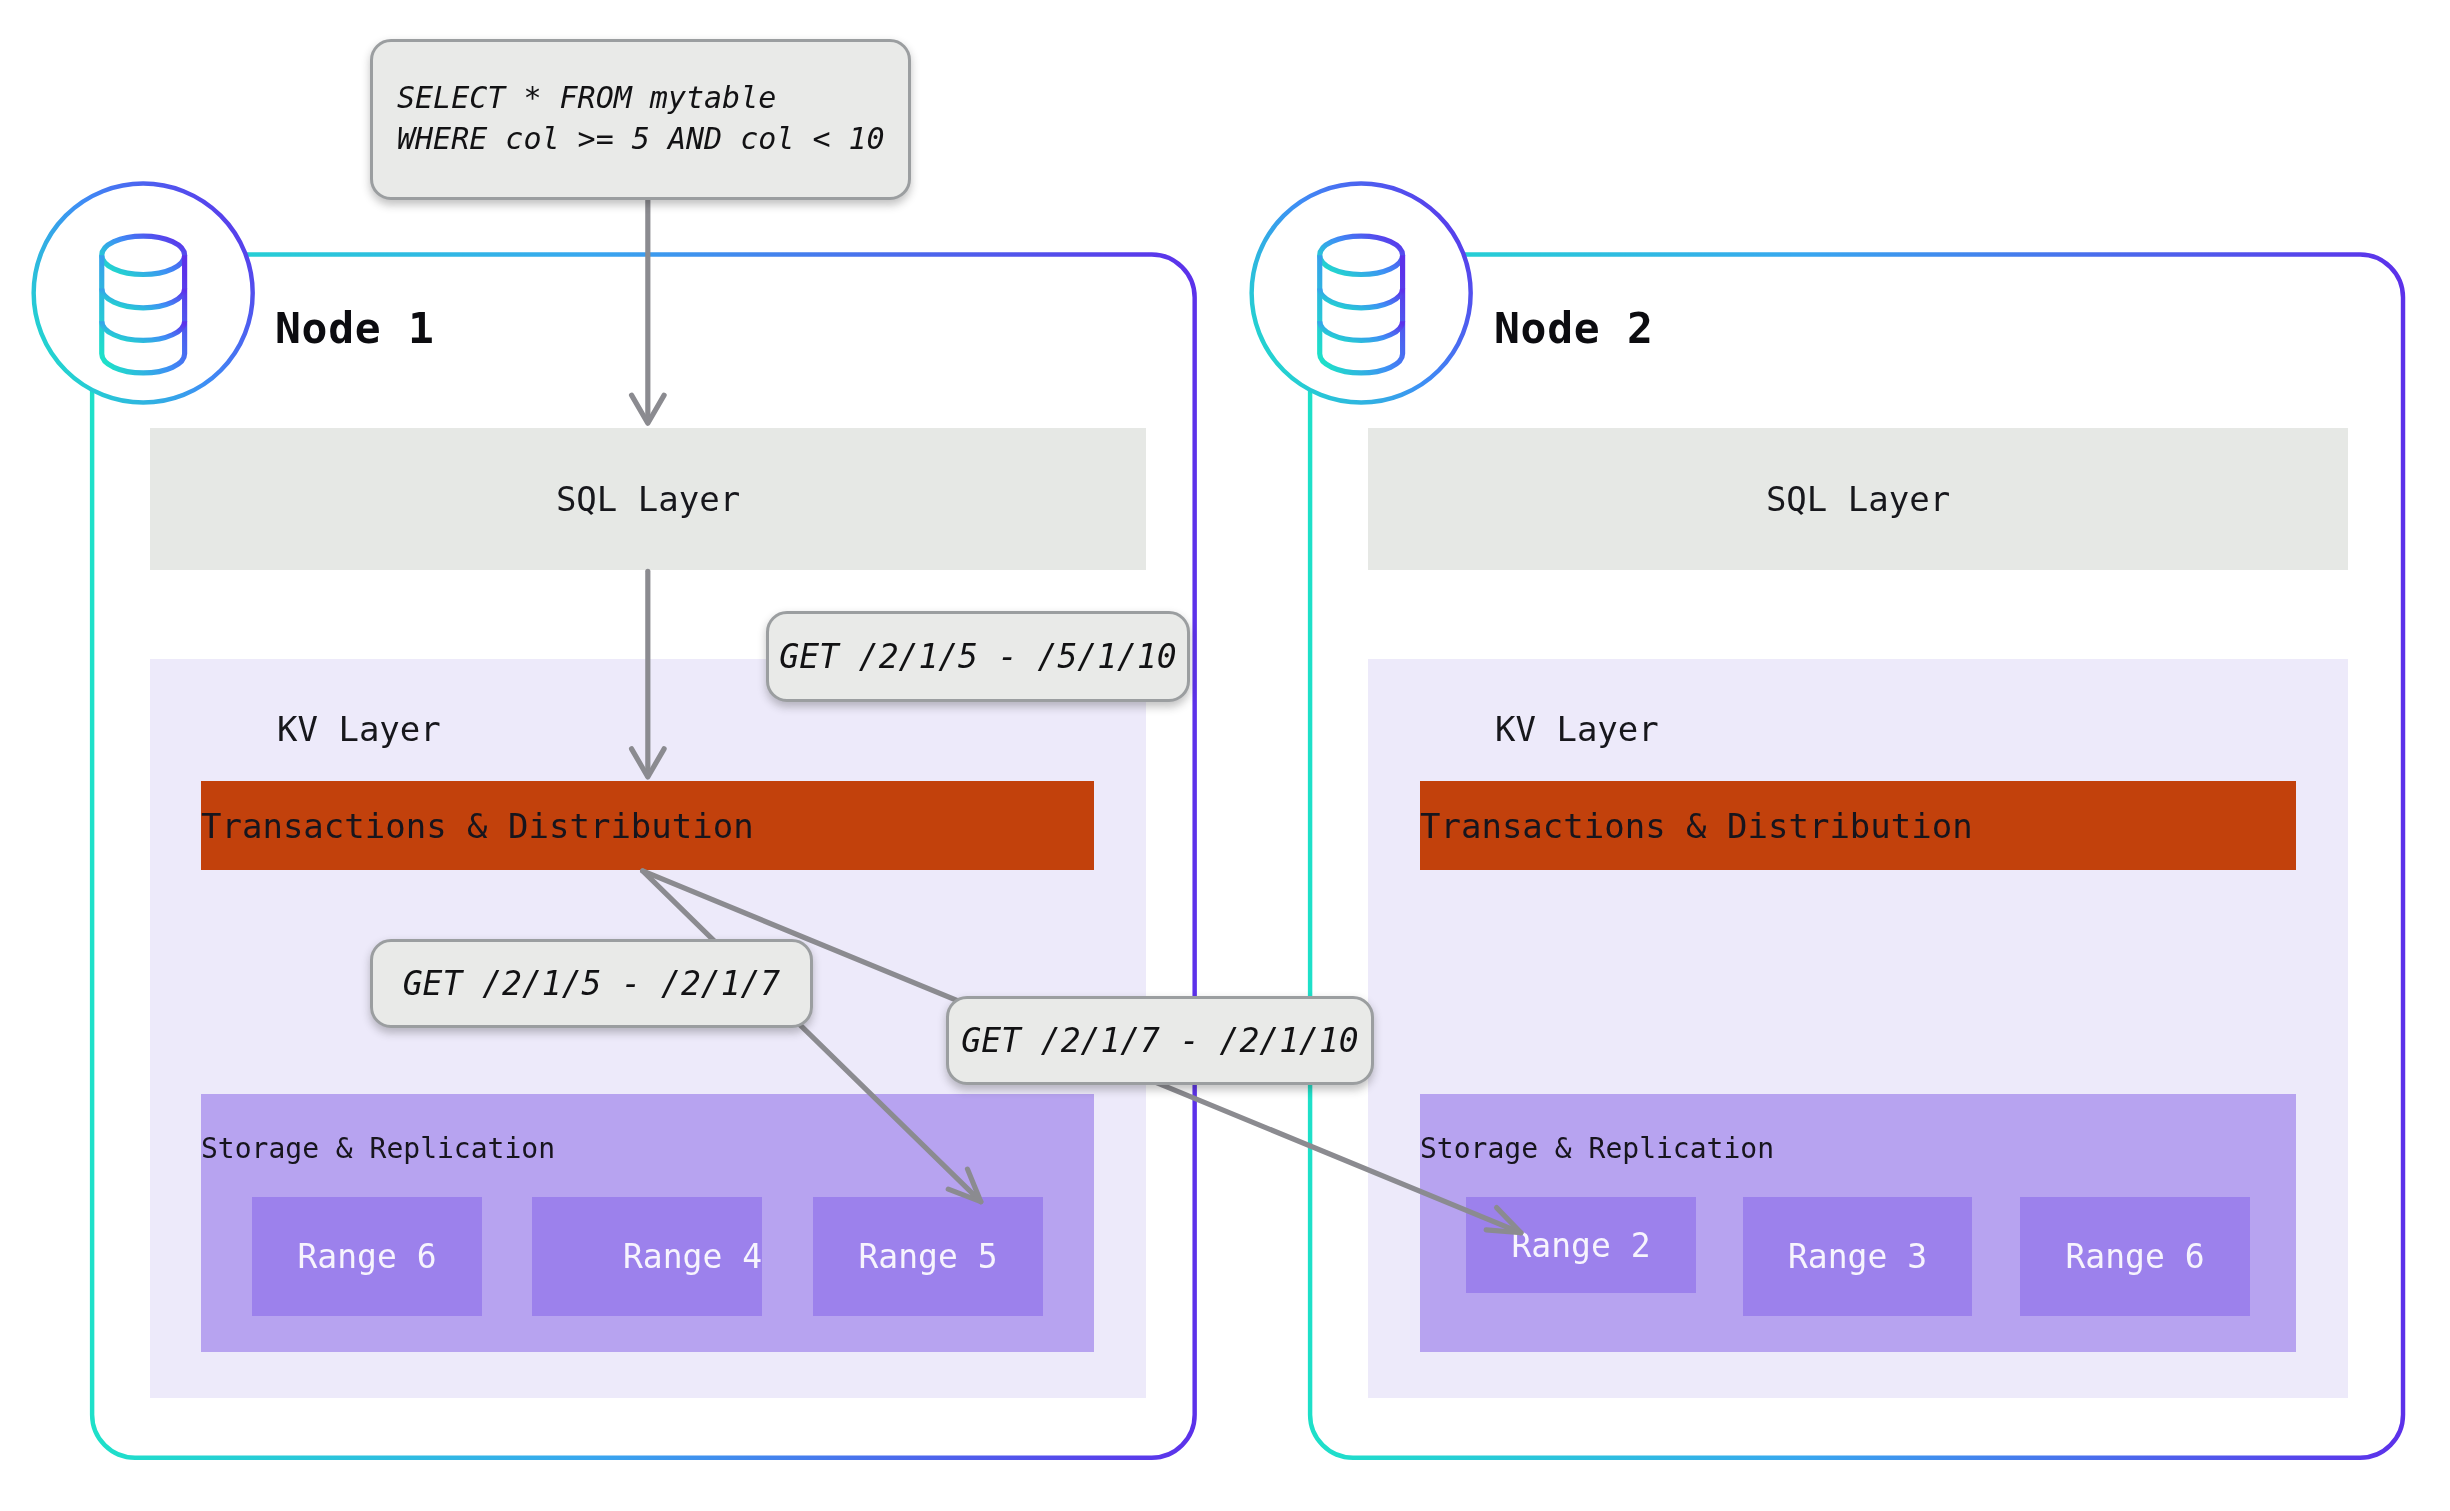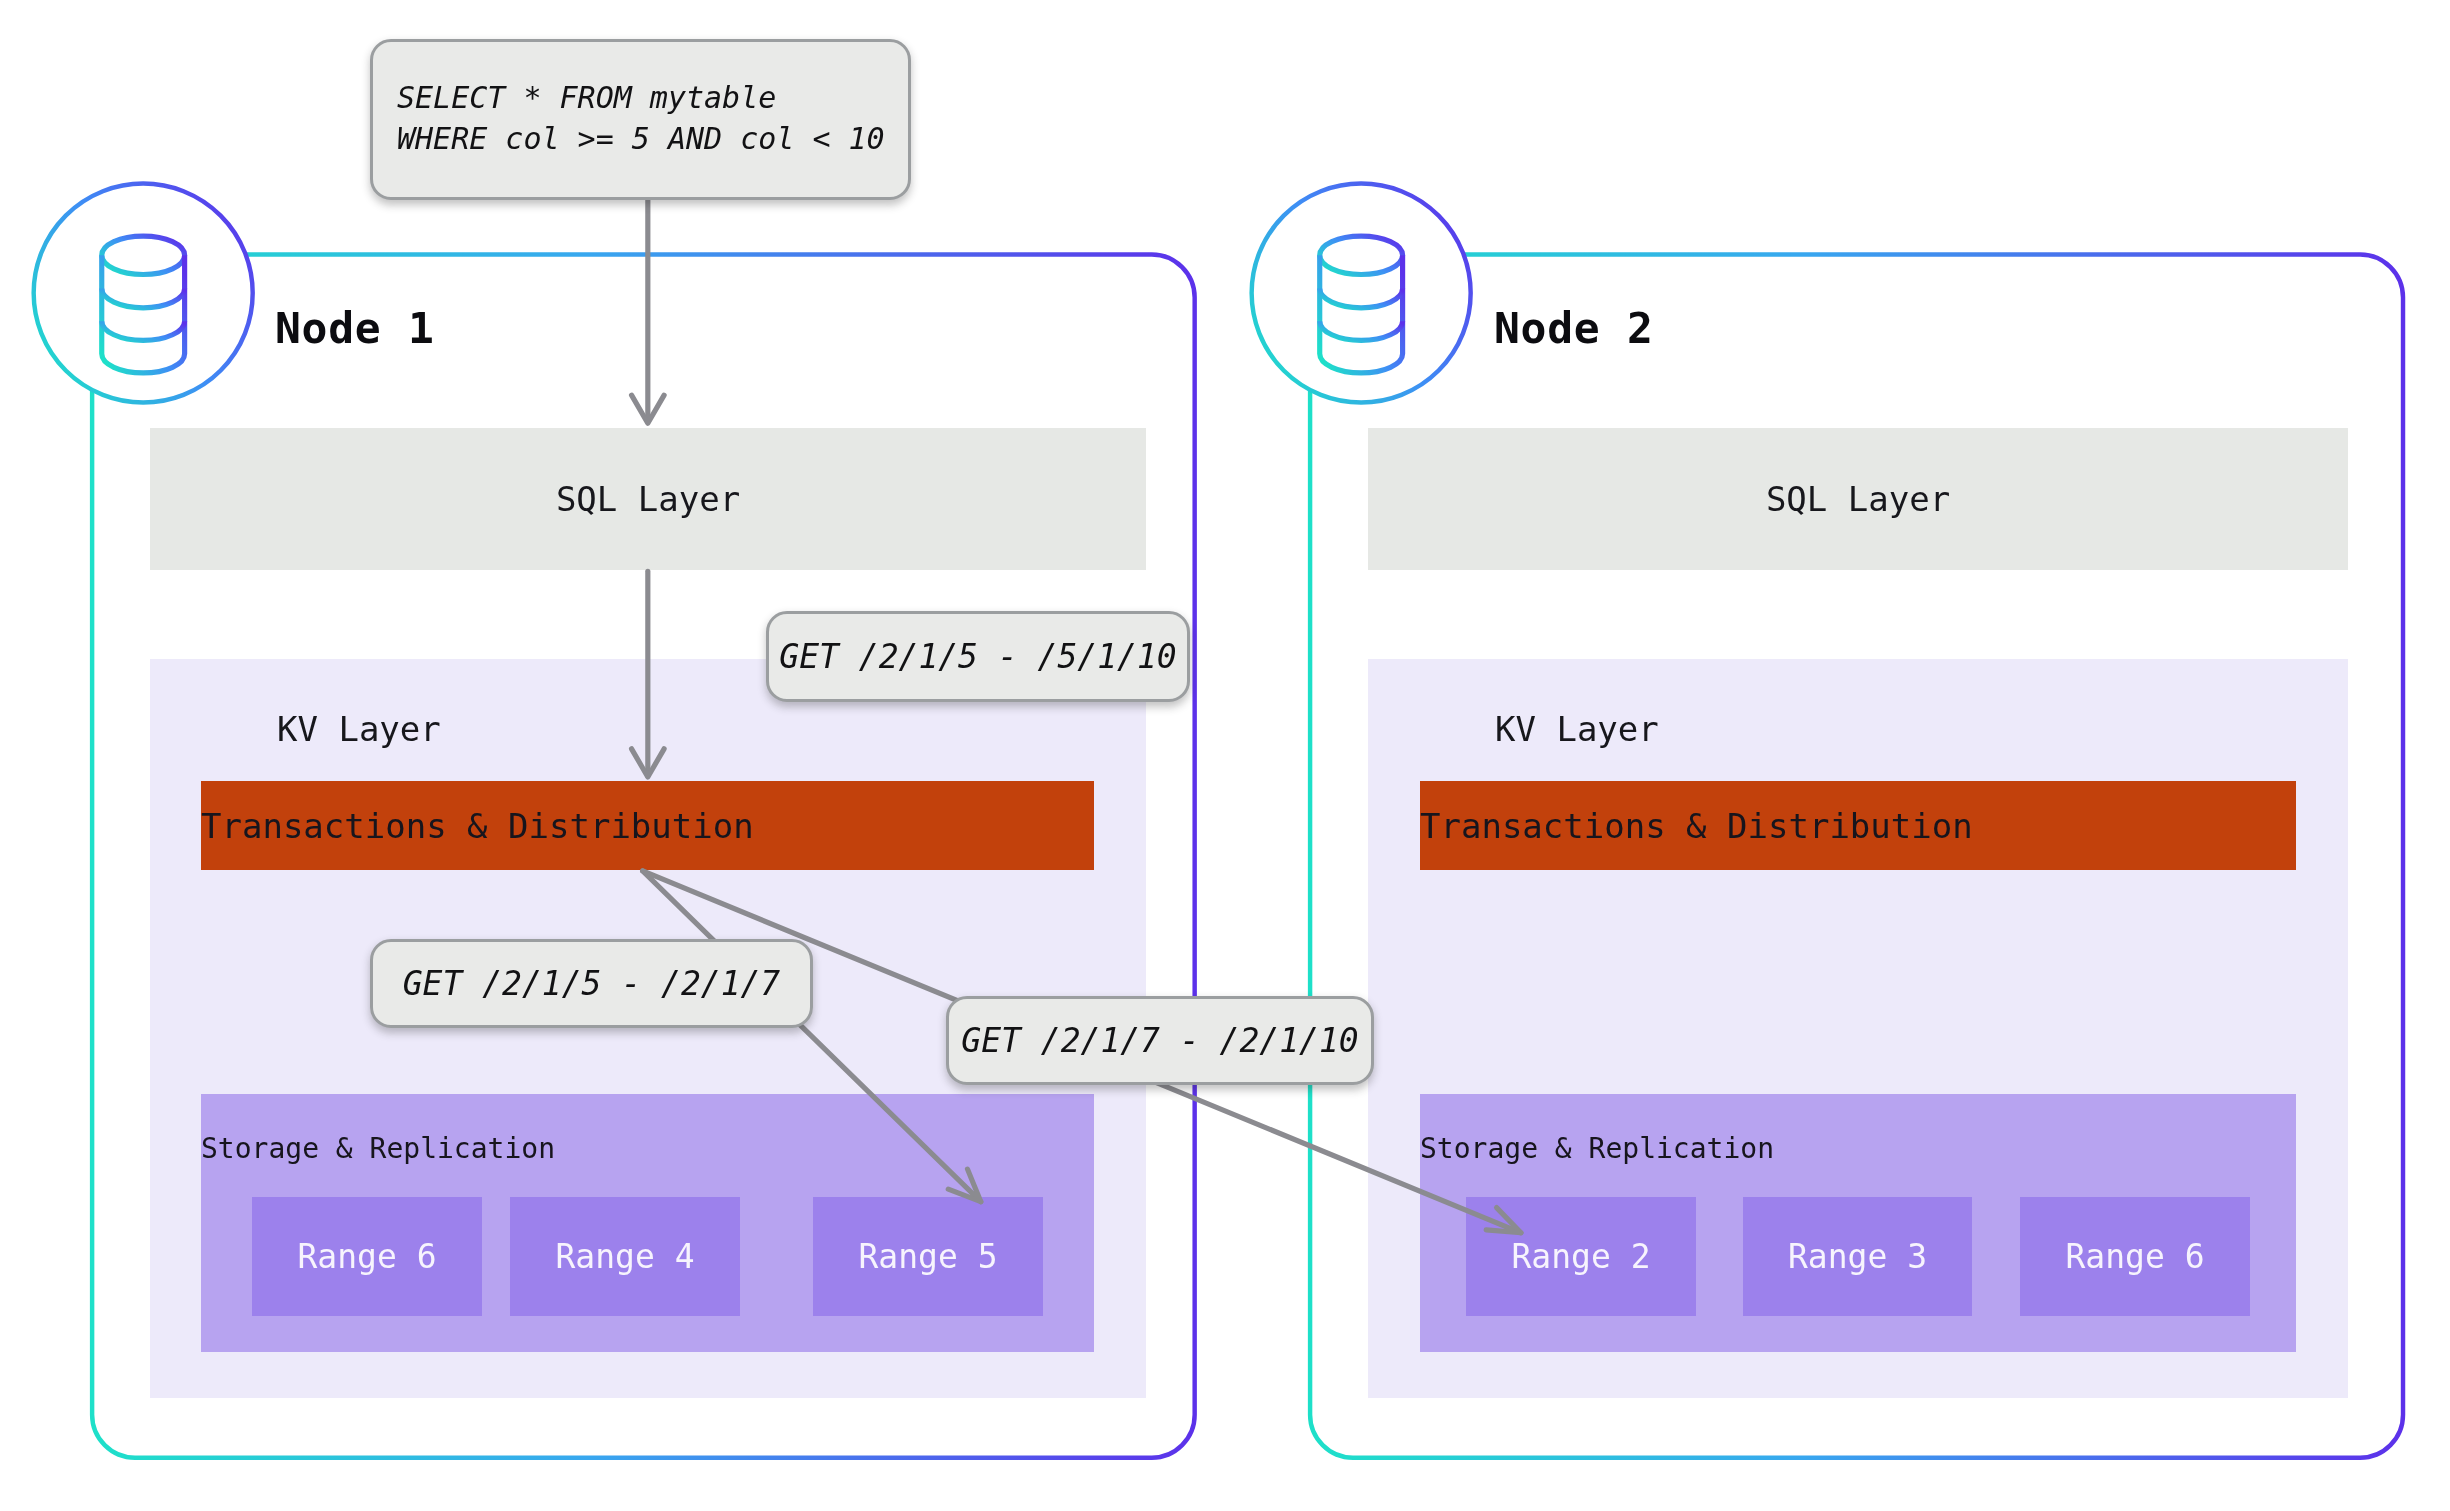--- a/index.html
+++ b/index.html
@@ -45,21 +45,21 @@
   <span>Transactions &amp; Distribution</span>
 </div>
 
 <div class="abs content sr-box" style="left:201px;top:1094px;width:893px;height:258px;">
   <div class="sr-title">Storage &amp; Replication</div>
 </div>
 
 <div class="abs content range-box" style="left:252px;top:1197px;width:230px;height:119px;">
   <span>Range 6</span>
 </div>
-<div class="abs content range-box" style="left:510px;top:1197px;width:230px;height:119px;">
+<div class="abs content range-box" style="left:532px;top:1197px;width:230px;height:119px;justify-content:flex-end;">
   <span>Range 4</span>
 </div>
 <div class="abs content range-box" style="left:813px;top:1197px;width:230px;height:119px;">
   <span>Range 5</span>
 </div>
 
 <div class="abs content node-title" style="left:275px;top:303px;">Node 1</div>
 
 <div class="abs content sql-bar" style="left:1368px;top:428px;width:980px;height:142px;">
   <span>SQL Layer</span>
@@ -70,21 +70,21 @@
 <div class="abs content kv-label" style="left:1495px;top:709px;">KV Layer</div>
 
 <div class="abs content td-bar" style="left:1420px;top:781px;width:876px;height:89px;">
   <span>Transactions &amp; Distribution</span>
 </div>
 
 <div class="abs content sr-box" style="left:1420px;top:1094px;width:876px;height:258px;">
   <div class="sr-title">Storage &amp; Replication</div>
 </div>
 
-<div class="abs content range-box" style="left:1466px;top:1197px;width:230px;height:119px;">
+<div class="abs content range-box" style="left:1466px;top:1197px;width:230px;height:96px;">
   <span>Range 2</span>
 </div>
 <div class="abs content range-box" style="left:1743px;top:1197px;width:229px;height:119px;">
   <span>Range 3</span>
 </div>
 <div class="abs content range-box" style="left:2020px;top:1197px;width:230px;height:119px;">
   <span>Range 6</span>
 </div>
 
 <div class="abs content node-title" style="left:1494px;top:303px;">Node 2</div>

